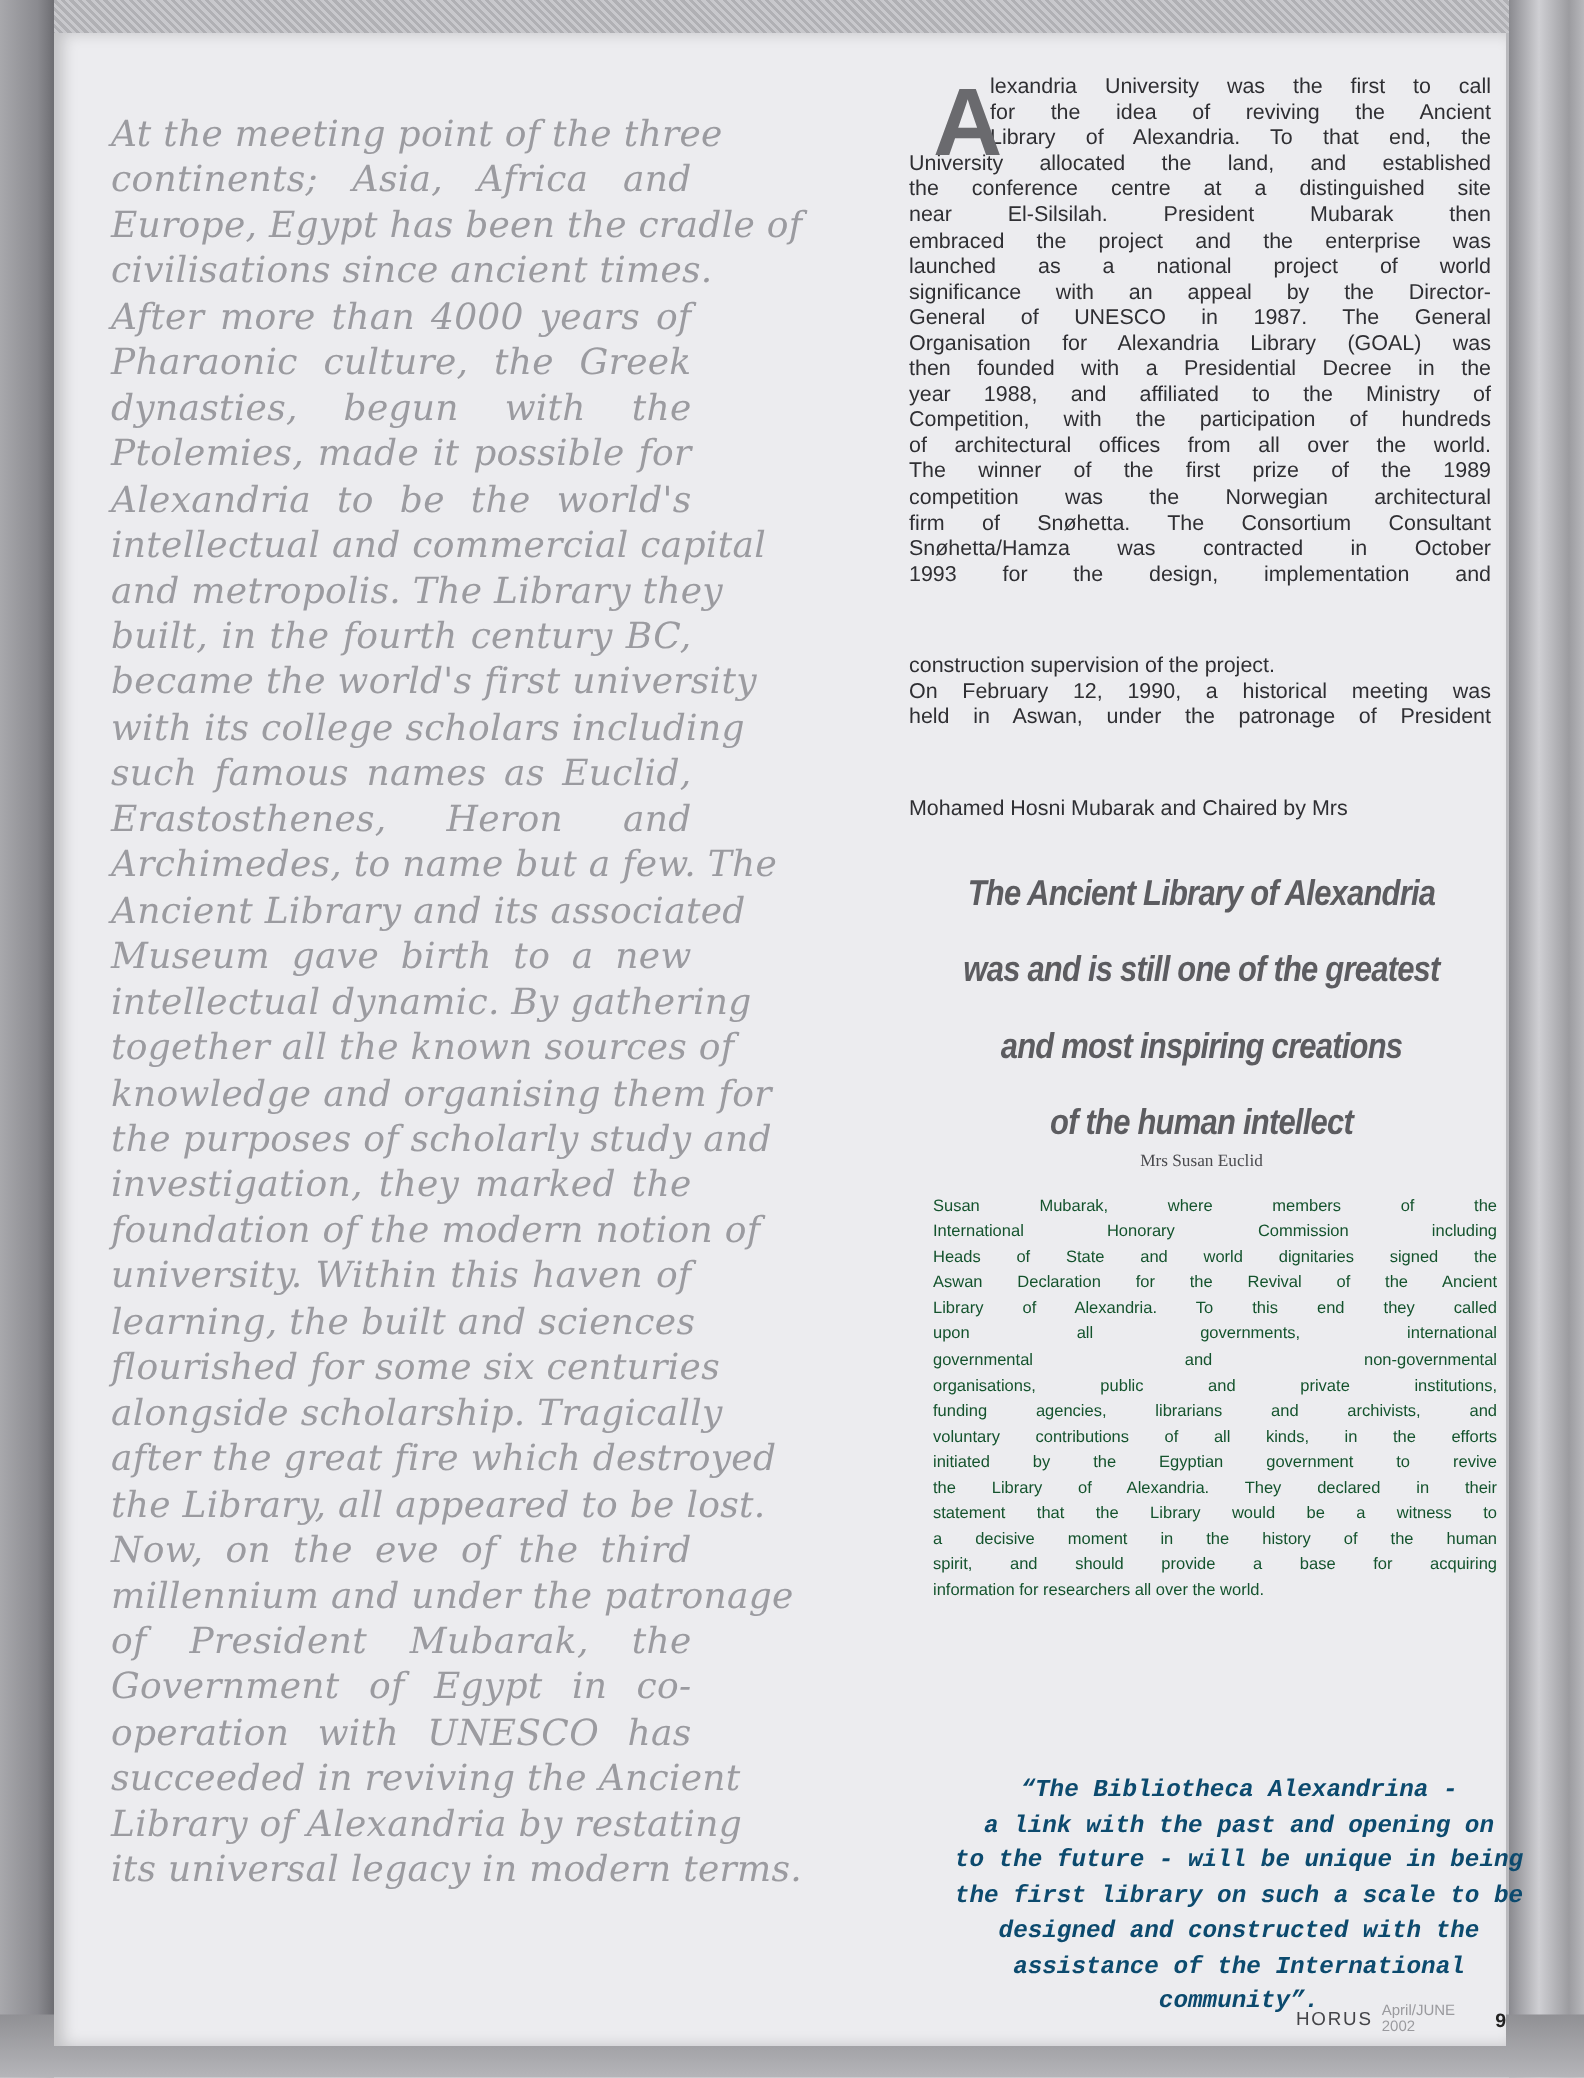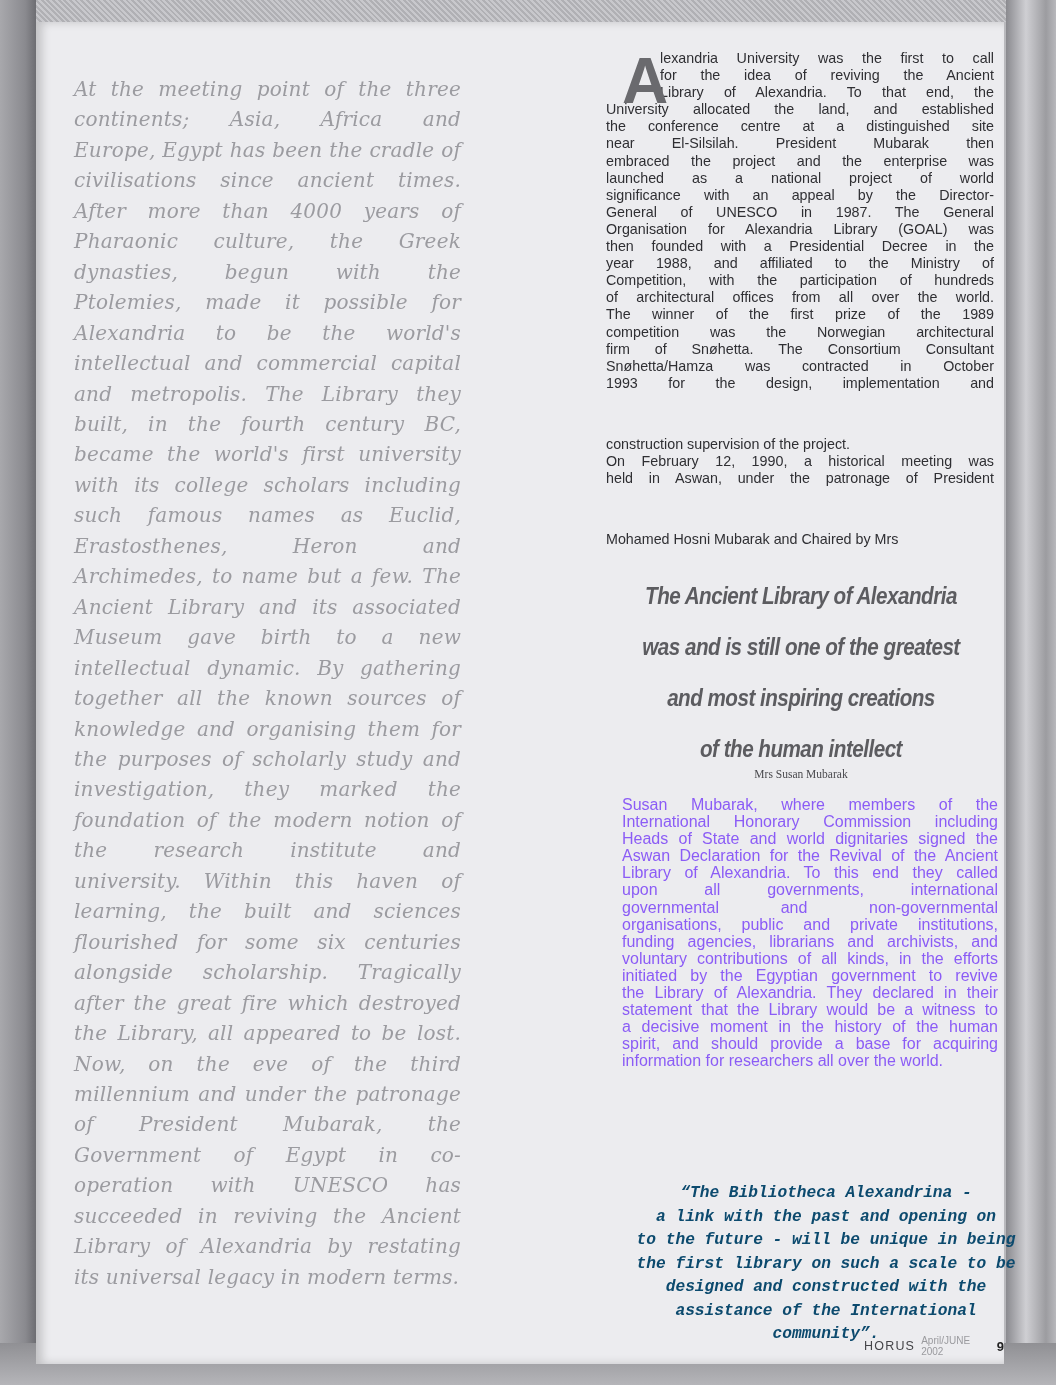--- a/index.html
+++ b/index.html
@@ -28,21 +28,21 @@
   .page {
     position:absolute; left:36px; top:22px; width:968px; height:1342px;
     background:#ececef;
     box-shadow: inset 6px 0 10px rgba(0,0,0,0.18);
   }
   
   .left-col {
     position:absolute; left:38px; top:52px; width:387px;
     font-family:"DejaVu Serif", serif;
     font-style:italic;
-    font-size:20px;
+    font-size:24px;
     line-height:30.45px;
     color:#9b9ba0;
     text-align:justify;
     letter-spacing:0.2px;
   }
   .left-col .ln { display:block; text-align:justify; text-align-last:justify; white-space:nowrap; }
   .left-col .ln.last { text-align-last:left; }
 
   
   .right-col {
@@ -75,21 +75,21 @@
     letter-spacing:-0.6px;
   }
   .pull-quote-attrib {
     position:absolute; left:570px; top:746px; width:390px;
     text-align:center;
     font-family:"Liberation Serif", serif;
     font-size:11.5px; color:#4a4a4e;
   }
   .second-block {
     position:absolute; left:586px; top:774px; width:376px;
-    font-size:16px; line-height:17.1px; color:#8b5cf6;
+    font-size:11px; line-height:17.1px; color:#14532d;
   }
   .second-block .ln { display:block; text-align:justify; text-align-last:justify; white-space:nowrap; }
   .second-block .ln.last { text-align-last:left; }
 
   .closing-quote {
     position:absolute; left:600px; top:1136px; width:380px;
     text-align:center;
     font-family:Liberation Mono, monospace;
     font-weight:bold; font-style:italic;
     font-size:16.2px; line-height:23.5px;
@@ -137,21 +137,20 @@
       <span class="ln">Erastosthenes, Heron and</span>
       <span class="ln">Archimedes, to name but a few. The</span>
       <span class="ln">Ancient Library and its associated</span>
       <span class="ln">Museum gave birth to a new</span>
       <span class="ln">intellectual dynamic. By gathering</span>
       <span class="ln">together all the known sources of</span>
       <span class="ln">knowledge and organising them for</span>
       <span class="ln">the purposes of scholarly study and</span>
       <span class="ln">investigation, they marked the</span>
       <span class="ln">foundation of the modern notion of</span>
-      <span class="ln">the research institute and</span>
       <span class="ln">university. Within this haven of</span>
       <span class="ln">learning, the built and sciences</span>
       <span class="ln">flourished for some six centuries</span>
       <span class="ln">alongside scholarship. Tragically</span>
       <span class="ln">after the great fire which destroyed</span>
       <span class="ln">the Library, all appeared to be lost.</span>
       <span class="ln">Now, on the eve of the third</span>
       <span class="ln">millennium and under the patronage</span>
       <span class="ln">of President Mubarak, the</span>
       <span class="ln">Government of Egypt in co-</span>
@@ -190,21 +189,21 @@
         <span class="ln last">Mohamed Hosni Mubarak and Chaired by Mrs</span>
       </div>
   </div>
 
   <div class="pull-quote" id="pull-quote">
       <div>The Ancient Library of Alexandria</div>
       <div>was and is still one of the greatest</div>
       <div>and most inspiring creations</div>
       <div>of the human intellect</div>
     </div>
-  <div class="pull-quote-attrib">Mrs Susan Mubarak</div>
+  <div class="pull-quote-attrib">Mrs Susan Euclid</div>
 
   <div class="second-block" id="second-block">
       <span class="ln">Susan Mubarak, where members of the</span>
       <span class="ln">International Honorary Commission including</span>
       <span class="ln">Heads of State and world dignitaries signed the</span>
       <span class="ln">Aswan Declaration for the Revival of the Ancient</span>
       <span class="ln">Library of Alexandria. To this end they called</span>
       <span class="ln">upon all governments, international</span>
       <span class="ln">governmental and non-governmental</span>
       <span class="ln">organisations, public and private institutions,</span>

